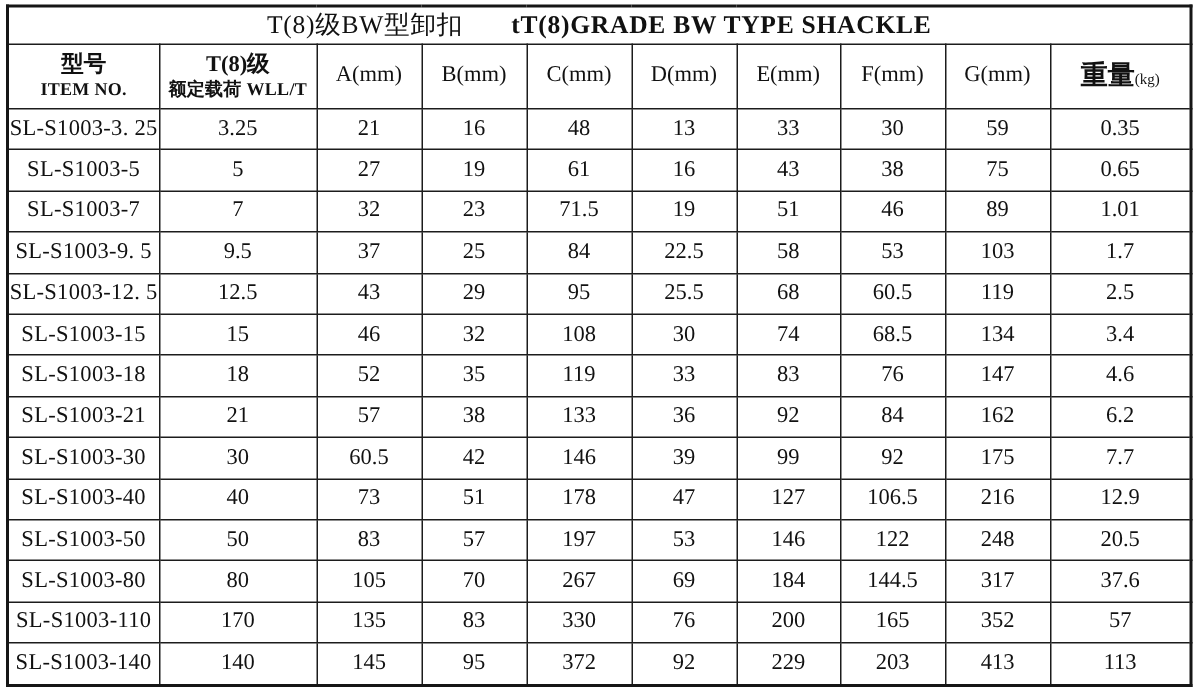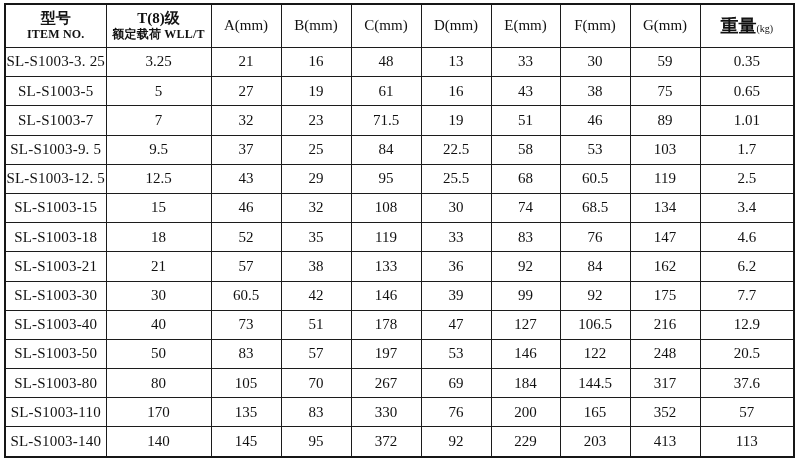--- a/index.html
+++ b/index.html
@@ -98,20 +98,26 @@
       <col style="width:70px">
       <col style="width:70px">
       <col style="width:70px">
       <col style="width:70px">
       <col style="width:69px">
       <col style="width:70px">
       <col style="width:70px">
       <col style="width:94px">
     </colgroup>
     <thead>
+      <tr class="title-row">
+        <td colspan="10">
+          <span class="title-cn">T(8)级BW型卸扣</span>
+          <span class="title-en">tT(8)GRADE BW TYPE SHACKLE</span>
+        </td>
+      </tr>
       <tr class="header-row">
         <th>
           <span class="hdr-cn">型号</span>
           <span class="hdr-sub">ITEM NO.</span>
         </th>
         <th>
           <span class="hdr-cn">T(8)级</span>
           <span class="hdr-sub">额定载荷 WLL/T</span>
         </th>
         <th class="hdr-dim">A(mm)</th>

